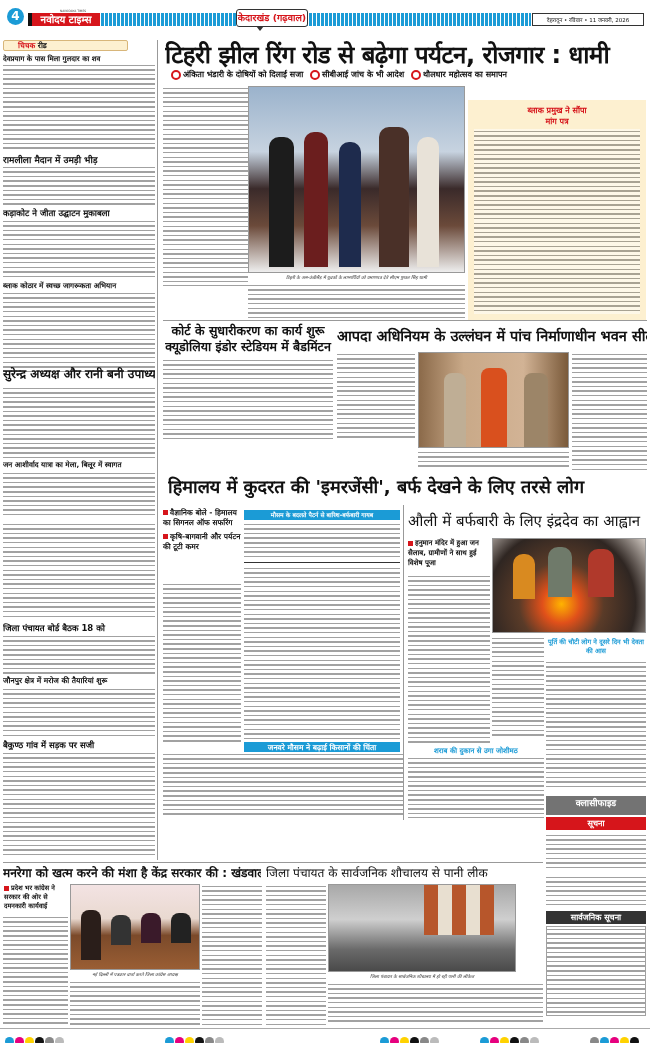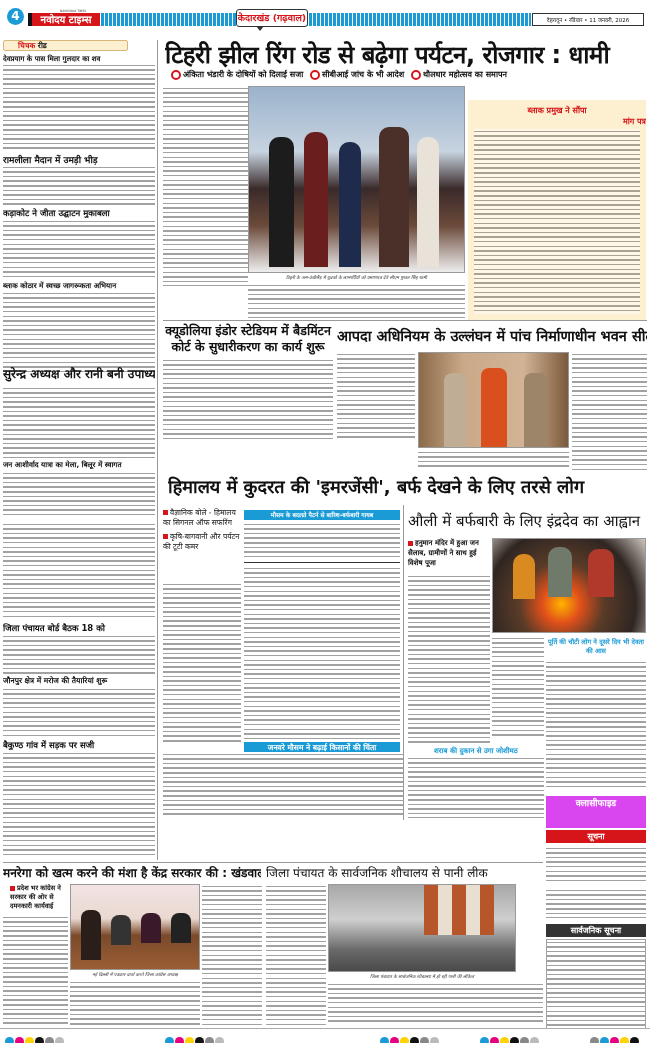--- a/index.html
+++ b/index.html
@@ -78,42 +78,42 @@
   <div class="abs" style="left:55px;top:45px;width:24px;height:135px;background:#6b1e1e;border-radius:10px 10px 0 0"></div>
   <div class="abs" style="left:90px;top:55px;width:22px;height:125px;background:#1e2b4d;border-radius:10px 10px 0 0"></div>
   <div class="abs" style="left:130px;top:40px;width:30px;height:140px;background:#4a3028;border-radius:10px 10px 0 0"></div>
   <div class="abs" style="left:168px;top:50px;width:22px;height:130px;background:#e8e2d8;border-radius:10px 10px 0 0"></div>
 </div>
 <div class="abs cap" style="left:248px;top:274px;width:217px">टिहरी के अम-कंडीसैंड़ में युवकों के लाभार्थियों को प्रमाणपत्र देते सीएम पुष्कर सिंह धामी</div>
 <div class="abs lines" style="left:248px;top:283px;width:217px;height:35px"></div>
 
 <div class="abs" style="left:468px;top:100px;width:178px;height:220px;background:#fdf0d0">
   <div class="hd red" style="text-align:center;font-size:8px;margin-top:4px">ब्लाक प्रमुख ने सौंपा</div>
-  <div class="hd red" style="text-align:right;font-size:8px">मांग पत्र</div>
+  <div class="hd red" style="text-align:center;font-size:8px">मांग पत्र</div>
   <div class="lines" style="margin:3px 6px;height:185px;opacity:.5"></div>
 </div>
 
 <div class="hline" style="left:163px;top:320px;width:484px;height:1px;background:#999"></div>
 <div class="abs" style="left:163px;top:323px;width:170px;text-align:center;font-size:12.5px;line-height:16px;font-weight:bold;white-space:nowrap;overflow:hidden">
+  <div>कोर्ट के सुधारीकरण का कार्य शुरू</div>
   <div>क्यूडोलिया इंडोर स्टेडियम में बैडमिंटन</div>
-  <div>कोर्ट के सुधारीकरण का कार्य शुरू</div>
 </div>
 <div class="abs lines" style="left:163px;top:358px;width:170px;height:82px"></div>
 <div class="abs hd" style="left:337px;top:325px;width:310px;font-size:14.5px">आपदा अधिनियम के उल्लंघन में पांच निर्माणाधीन भवन सील</div>
 <div class="abs lines" style="left:337px;top:352px;width:78px;height:88px"></div>
 <div class="abs photo" style="left:418px;top:352px;width:151px;height:96px;background:linear-gradient(90deg,#8b6a4a 0%,#c9a988 30%,#d2b395 70%,#7a5a3a 100%)">
   <div class="abs" style="left:25px;top:20px;width:22px;height:75px;background:#bfae95;border-radius:8px 8px 0 0"></div>
   <div class="abs" style="left:62px;top:15px;width:26px;height:80px;background:#d9501e;border-radius:8px 8px 0 0"></div>
   <div class="abs" style="left:105px;top:20px;width:24px;height:75px;background:#9c8568;border-radius:8px 8px 0 0"></div>
 </div>
 <div class="abs lines" style="left:418px;top:450px;width:151px;height:20px"></div>
 <div class="abs lines" style="left:572px;top:352px;width:75px;height:118px"></div>
 
 <div class="abs hd" style="left:168px;top:474px;width:478px;font-size:18px">हिमालय में कुदरत की 'इमरजेंसी', बर्फ देखने के लिए तरसे लोग</div>
-<div class="abs" style="left:163px;top:508px;width:78px;font-size:7.5px;font-weight:normal;line-height:10px">
+<div class="abs" style="left:163px;top:508px;width:78px;font-size:7.5px;font-weight:bold;line-height:10px">
   <div style="margin-bottom:4px"><span class="bullet"></span><span>वैज्ञानिक बोले - हिमालय का सिगनल ऑफ सफरिंग</span></div>
   <div><span class="bullet"></span><span>कृषि-बागवानी और पर्यटन की टूटी कमर</span></div>
 </div>
 <div class="abs lines" style="left:163px;top:582px;width:78px;height:160px"></div>
 <div class="abs" style="left:244px;top:510px;width:156px;height:48px">
   <div class="hd" style="font-size:6px;color:#fff;background:#1b9bd6;padding:1px 4px;text-align:center">मौसम के बदलते पैटर्न से बारिश-बर्फबारी गायब</div>
   <div class="lines" style="height:36px;margin-top:2px"></div>
 </div>
 <div class="hline" style="left:244px;top:562px;width:156px;background:#333"></div>
 <div class="abs lines" style="left:244px;top:566px;width:156px;height:176px"></div>
@@ -131,31 +131,31 @@
   <div class="abs" style="left:55px;top:8px;width:24px;height:50px;background:#6f7a6a;border-radius:10px 10px 0 0"></div>
   <div class="abs" style="left:95px;top:10px;width:26px;height:48px;background:#b0392b;border-radius:10px 10px 0 0"></div>
 </div>
 <div class="abs lines" style="left:492px;top:636px;width:52px;height:100px"></div>
 <div class="abs" style="left:546px;top:638px;width:100px;font-size:6.5px;line-height:9px;font-weight:bold;color:#1b9bd6;text-align:center">पूर्ति की चौटी लोग ने दूसरे दिन भी देवता की आस</div>
 <div class="abs lines" style="left:546px;top:660px;width:100px;height:130px"></div>
 <div class="abs hd" style="left:408px;top:746px;width:136px;text-align:center;font-size:7px;color:#1b9bd6">शराब की दुकान से उगा जोशीमठ</div>
 <div class="abs lines" style="left:408px;top:756px;width:136px;height:62px"></div>
 
 <div class="abs" style="left:546px;top:796px;width:100px;height:250px">
-  <div style="background:#d946ef;color:#fff;font-size:9px;font-weight:bold;text-align:center;height:32px;line-height:15px">क्लासीफाइड</div>
+  <div style="background:#737373;color:#fff;font-size:9px;font-weight:bold;text-align:center;height:19px;line-height:15px">क्लासीफाइड</div>
   <div style="background:#d6151b;color:#fff;font-size:8px;font-weight:bold;text-align:center;height:13px;line-height:13px;margin-top:2px">सूचना</div>
   <div class="lines" style="height:38px;margin-top:3px"></div>
   <div class="lines" style="height:30px;margin-top:4px"></div>
   <div style="background:#333;color:#fff;font-size:8px;font-weight:bold;text-align:center;height:13px;line-height:13px;margin-top:6px">सार्वजनिक सूचना</div>
   <div class="lines" style="height:90px;margin-top:2px;border:1px solid #555"></div>
 </div>
 
 <div class="hline" style="left:3px;top:862px;width:540px;height:1px;background:#999"></div>
 <div class="abs hd" style="left:3px;top:864px;width:258px;font-size:12px">मनरेगा को खत्म करने की मंशा है केंद्र सरकार की : खंडवाल</div>
-<div class="abs" style="left:10px;top:884px;width:65px;font-size:6.5px;font-weight:bold;line-height:9px">
+<div class="abs" style="left:4px;top:884px;width:65px;font-size:6.5px;font-weight:bold;line-height:9px">
   <span class="bullet"></span><span>प्रदेश भर कांग्रेस ने सरकार की ओर से दमनकारी कार्यवाई</span>
 </div>
 <div class="abs lines" style="left:3px;top:915px;width:65px;height:110px"></div>
 <div class="abs photo" style="left:70px;top:884px;width:130px;height:86px;background:linear-gradient(180deg,#f3e3e3 0%,#e9d9d0 40%,#7b4a2a 60%,#9a5e34 100%)">
   <div class="abs" style="left:10px;top:25px;width:20px;height:50px;background:#2a1e1a;border-radius:8px 8px 0 0"></div>
   <div class="abs" style="left:40px;top:30px;width:20px;height:30px;background:#333;border-radius:8px 8px 0 0"></div>
   <div class="abs" style="left:70px;top:28px;width:20px;height:30px;background:#3a1a2a;border-radius:8px 8px 0 0"></div>
   <div class="abs" style="left:100px;top:28px;width:20px;height:30px;background:#222;border-radius:8px 8px 0 0"></div>
 </div>
 <div class="abs cap" style="left:70px;top:971px;width:130px">नई दिल्ली में पत्रकार वार्ता करते जिला कांग्रेस अध्यक्ष</div>

